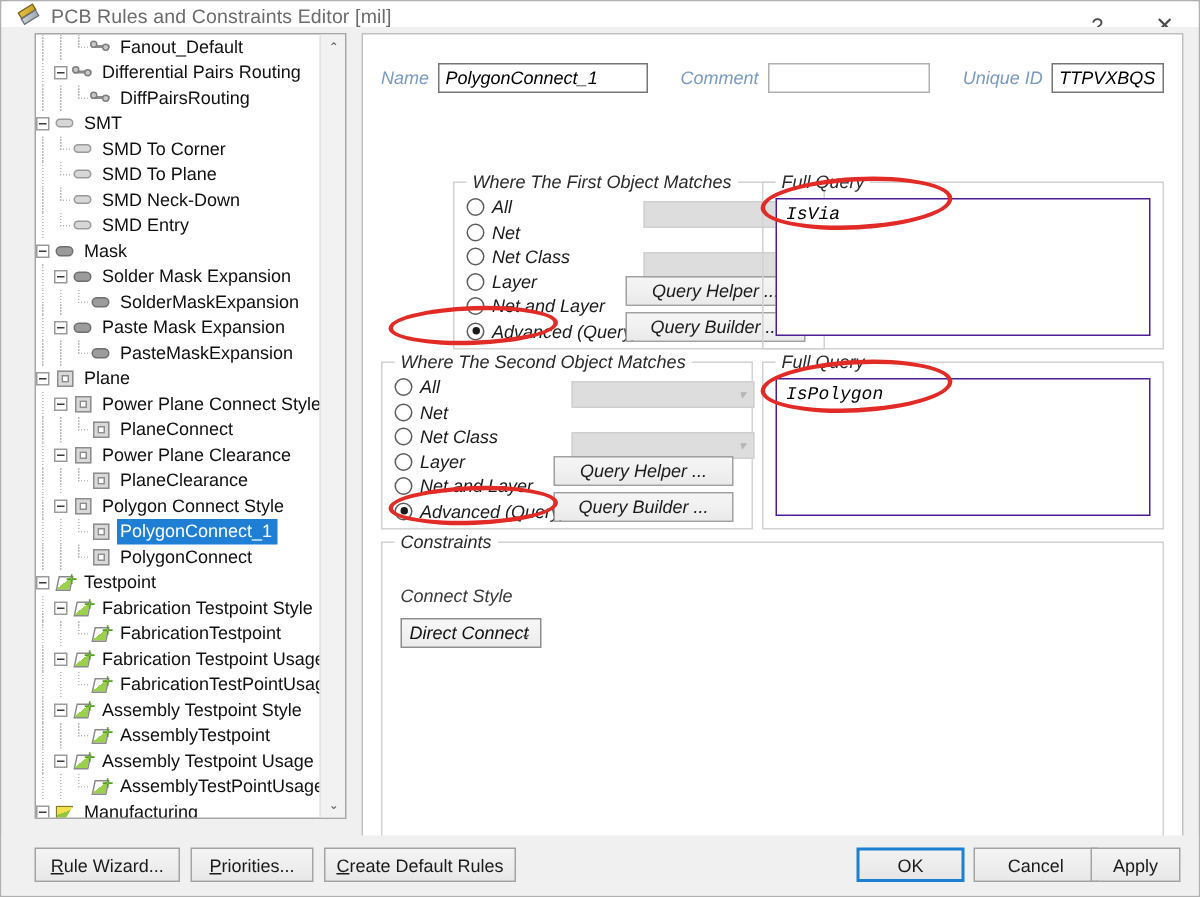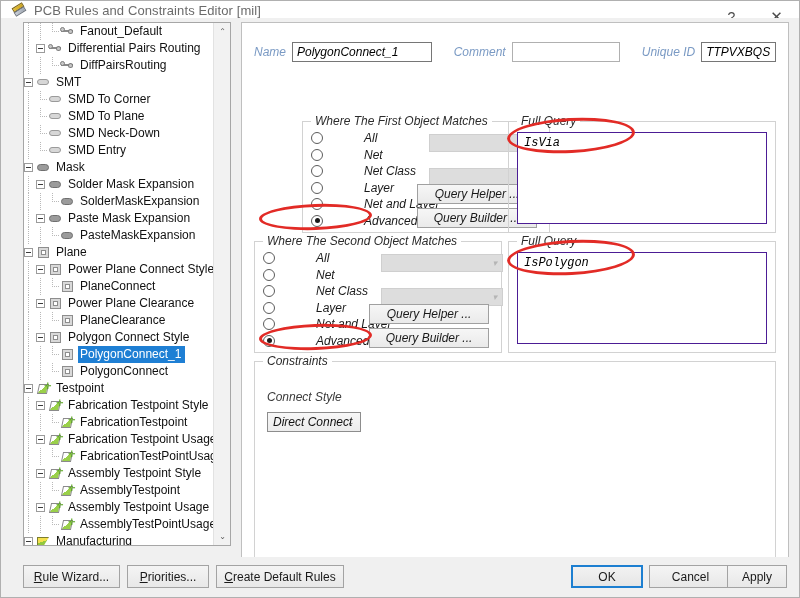--- a/index.html
+++ b/index.html
@@ -313,21 +313,20 @@
     left: 8px; top: 8px;
     width: 110px;
   }
   .radio-row {
     height: 16.5px;
     display: flex;
     align-items: center;
     font-size: 12px;
     color: #1a1a1a;
     white-space: nowrap;
-    gap: 36px;
   }
   .radio {
     width: 12px; height: 12px;
     border-radius: 50%;
     border: 1px solid #5c5c5c;
     background: #ffffff;
     box-sizing: border-box;
     margin-right: 5px;
     flex: none;
     position: relative;

